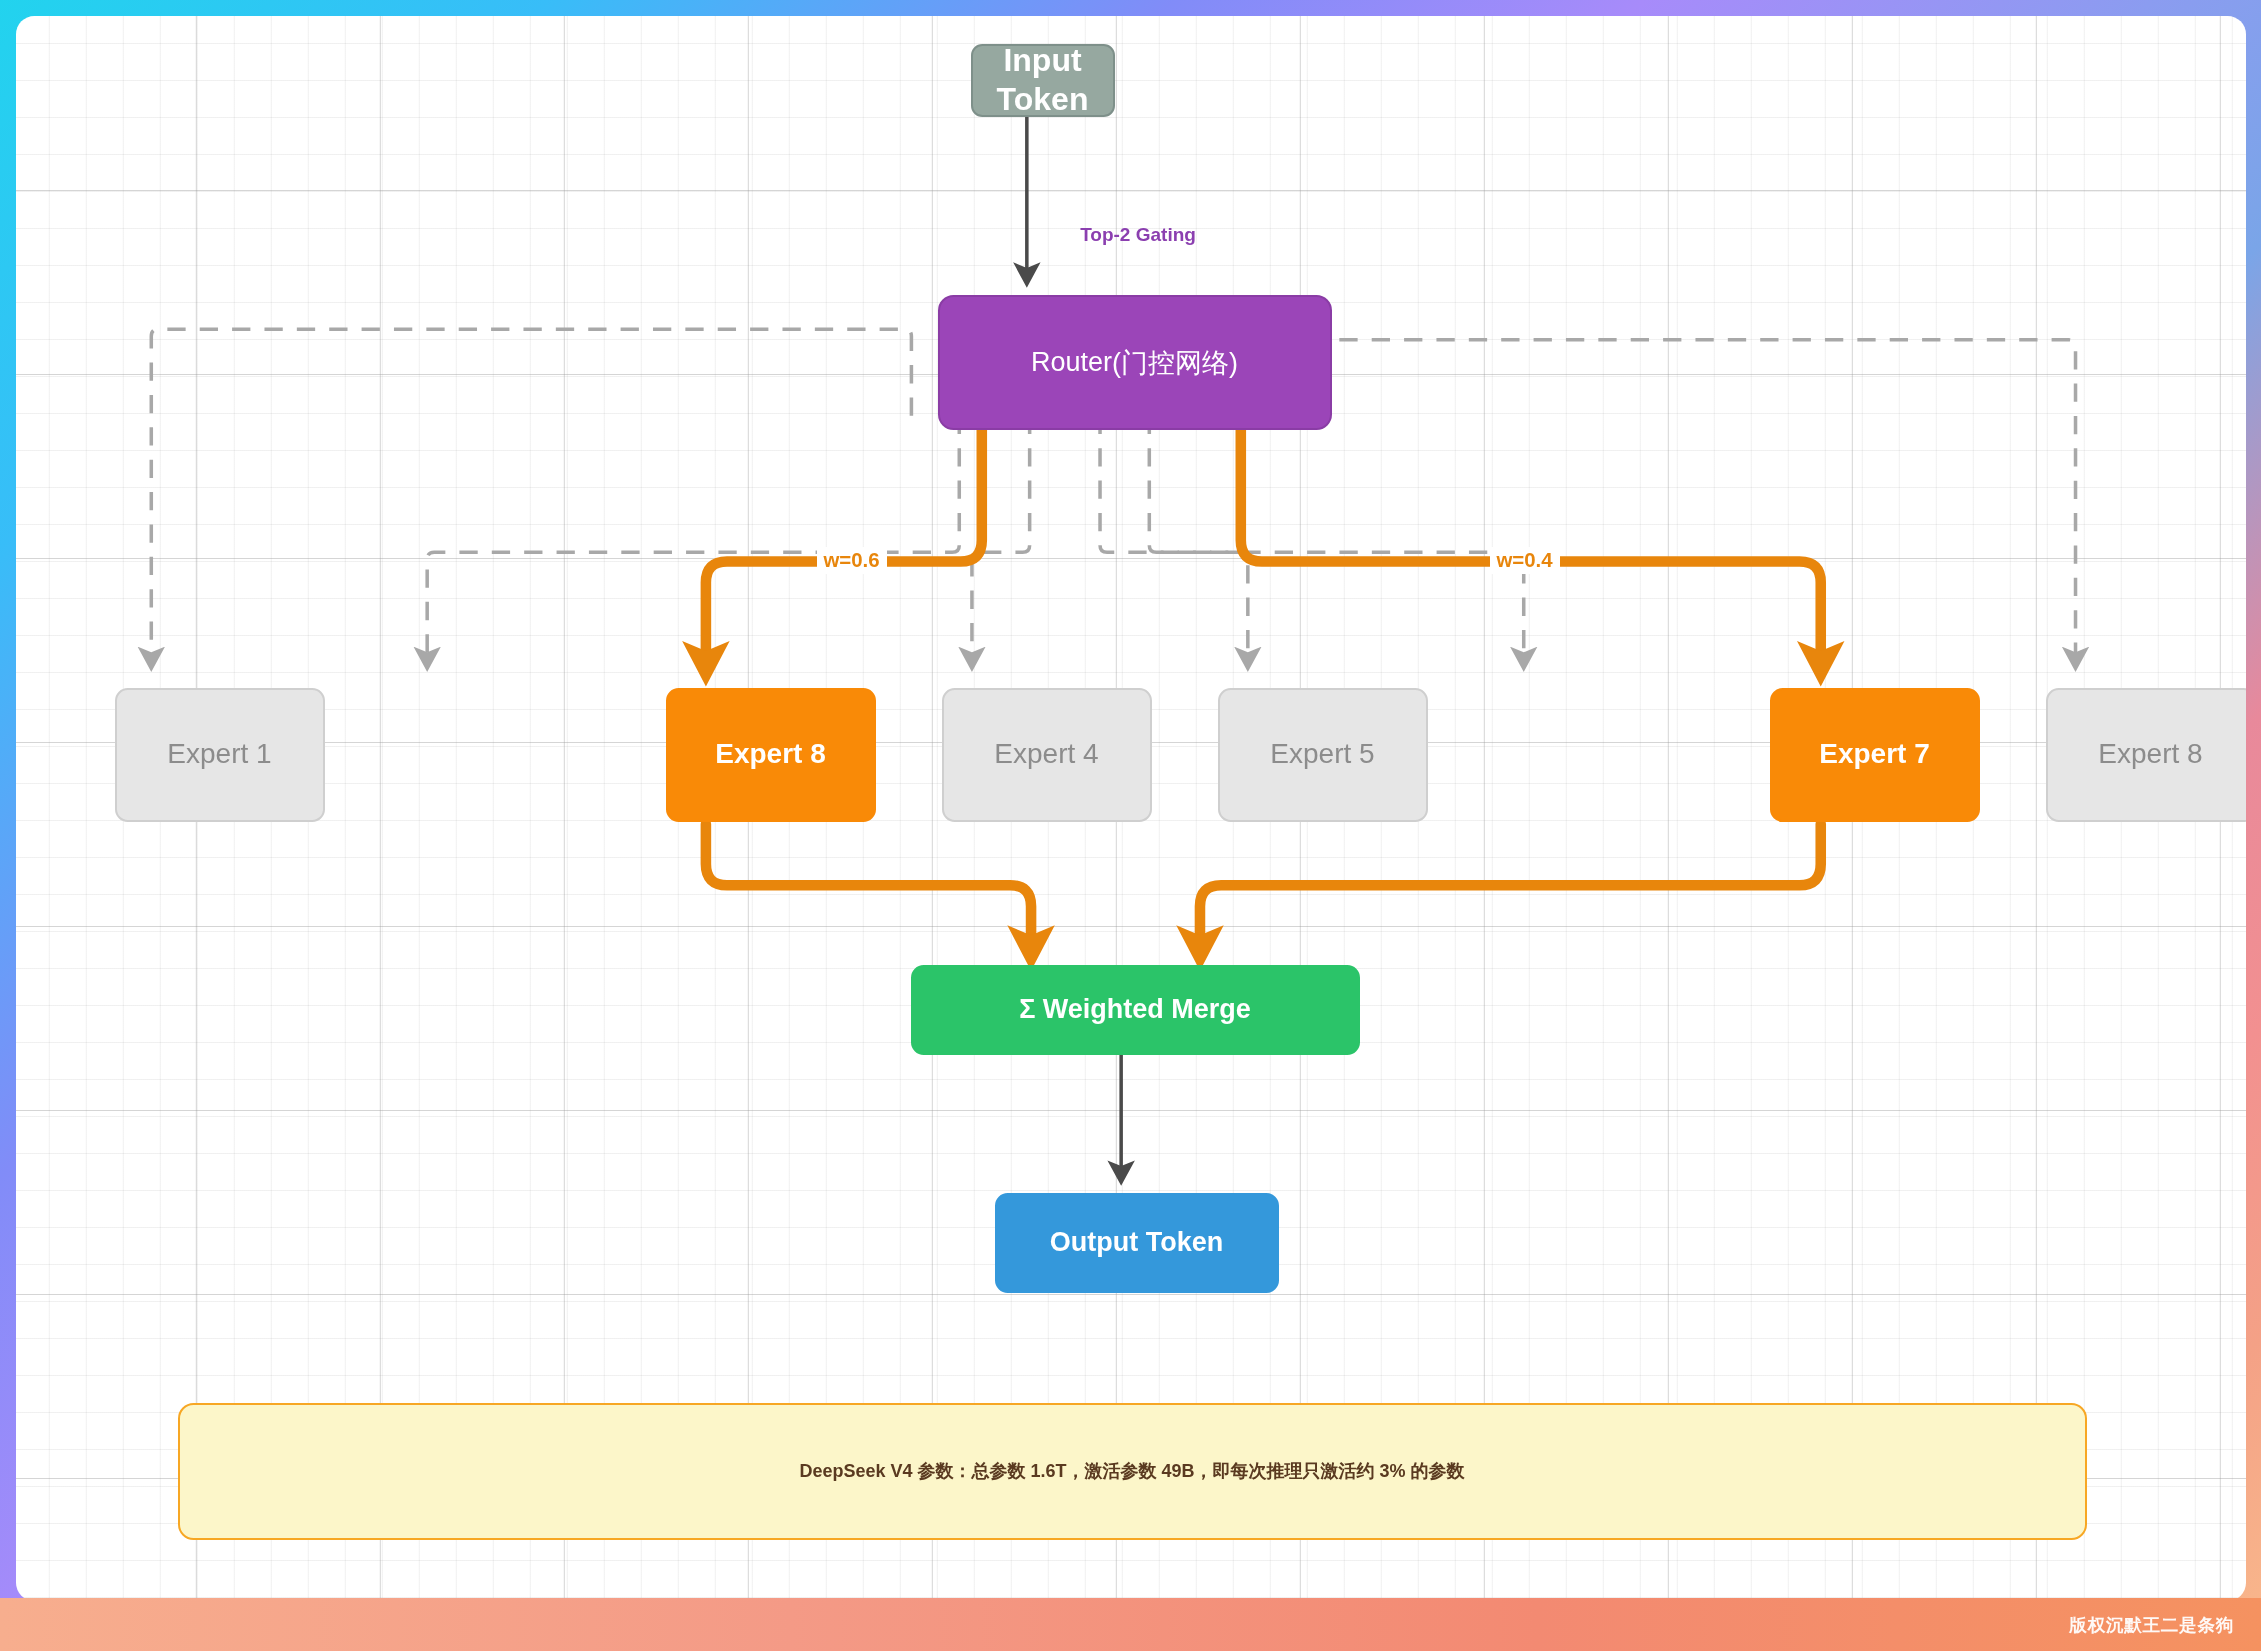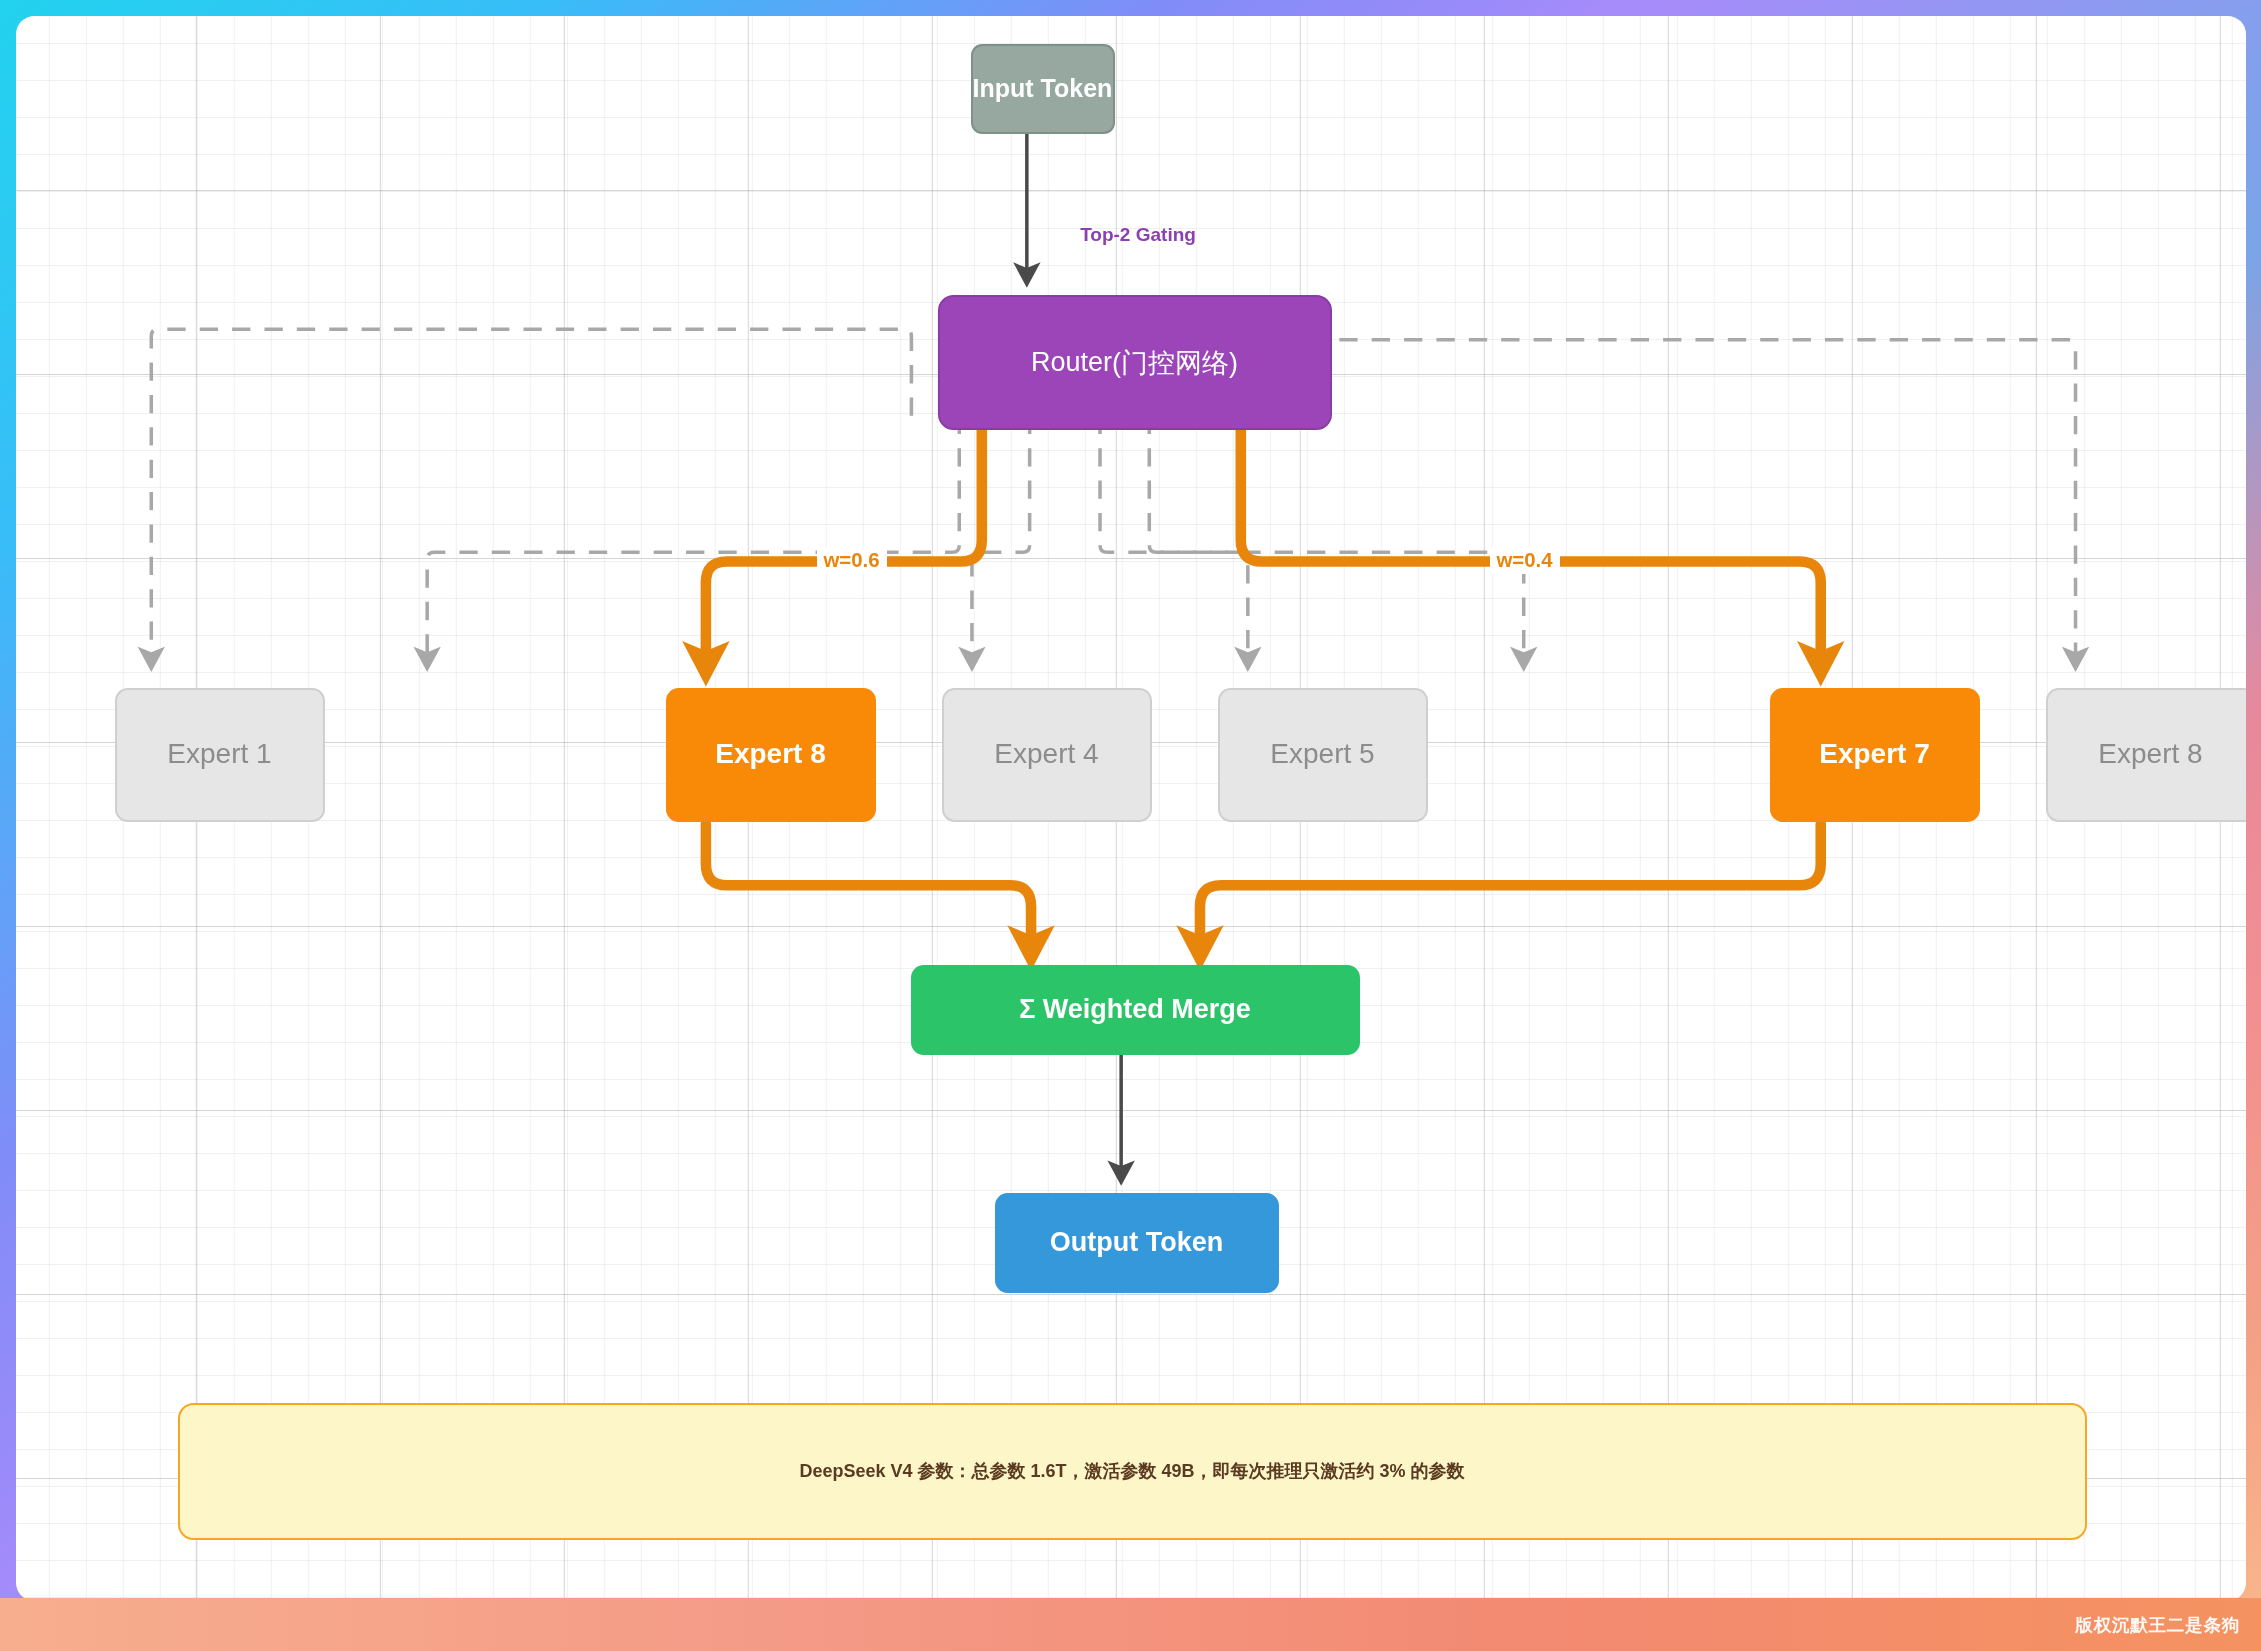--- a/index.html
+++ b/index.html
@@ -52,21 +52,21 @@
   }
 
   
   #footer-band {
     position: absolute;
     left: 0; bottom: 0;
     width: 2261px; height: 54px;
     display: flex;
     align-items: center;
     justify-content: flex-end;
-    padding-right: 21px;
+    padding-right: 27px;
     background: linear-gradient(90deg, #F7AE8E 0%, #F49A86 35%, #F38A72 68%, #F59260 100%);
   }
   #watermark {
     color: #ffffff;
     font-size: 17.6px;
     font-weight: 700;
     letter-spacing: 0.7px;
     opacity: 0.95;
   }
 
@@ -103,25 +103,25 @@
     display: flex;
     align-items: center;
     justify-content: center;
     text-align: center;
     border-radius: 11.3px;
     line-height: 1.22;
   }
 
   #node-input {
     left: 955px; top: 28px;
-    width: 144px; height: 90px;
+    width: 144px; height: 73px;
     background: #96A8A0;
     border: 2.1px solid #7E908A;
     color: #ffffff;
-    font-size: 25px;
+    font-size: 32px;
     font-weight: 700;
   }
 
   #node-router {
     left: 922px; top: 279px;
     width: 394px; height: 135px;
     background: #9B45B8;
     border: 2.1px solid #8A3CA5;
     border-radius: 15.5px;
     color: #ffffff;

